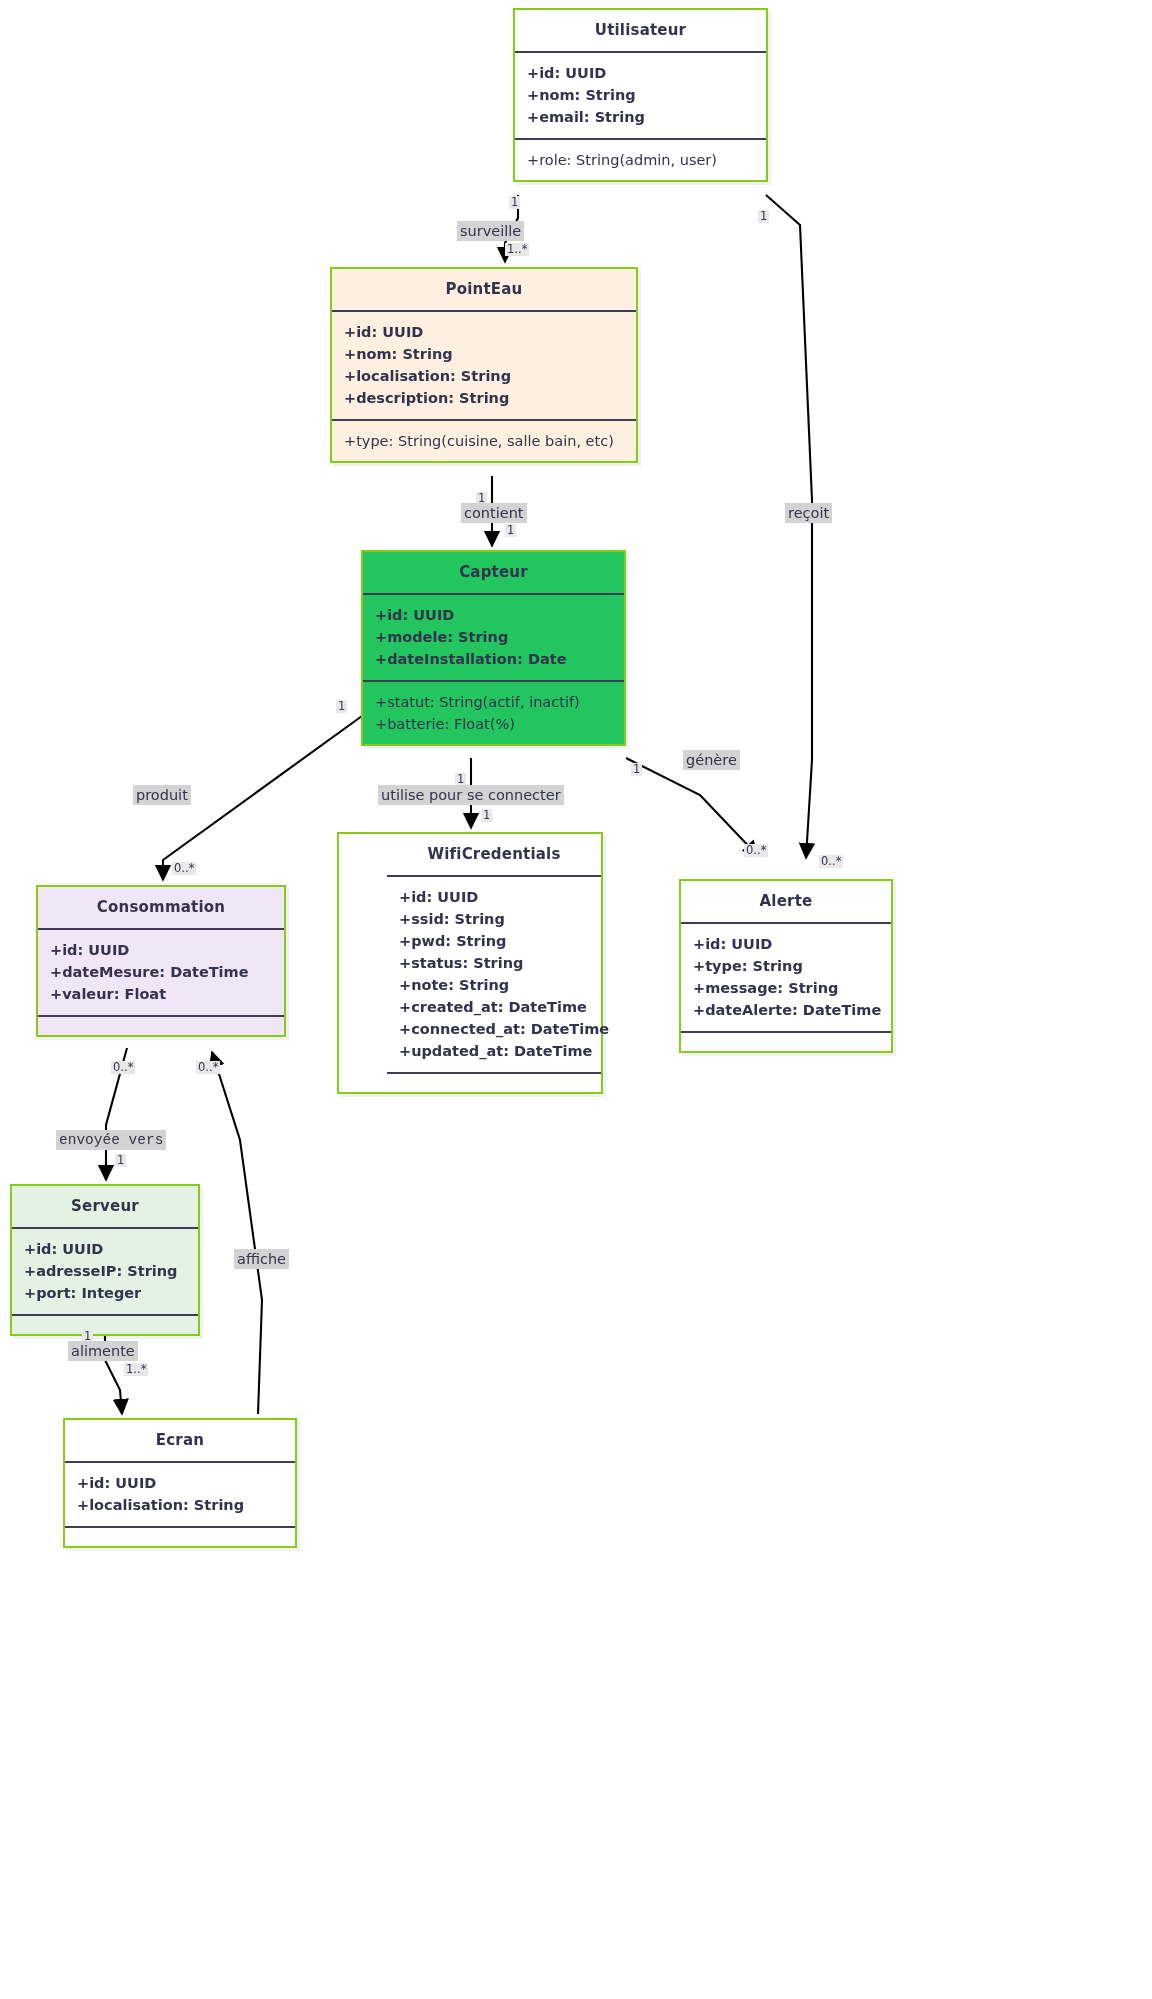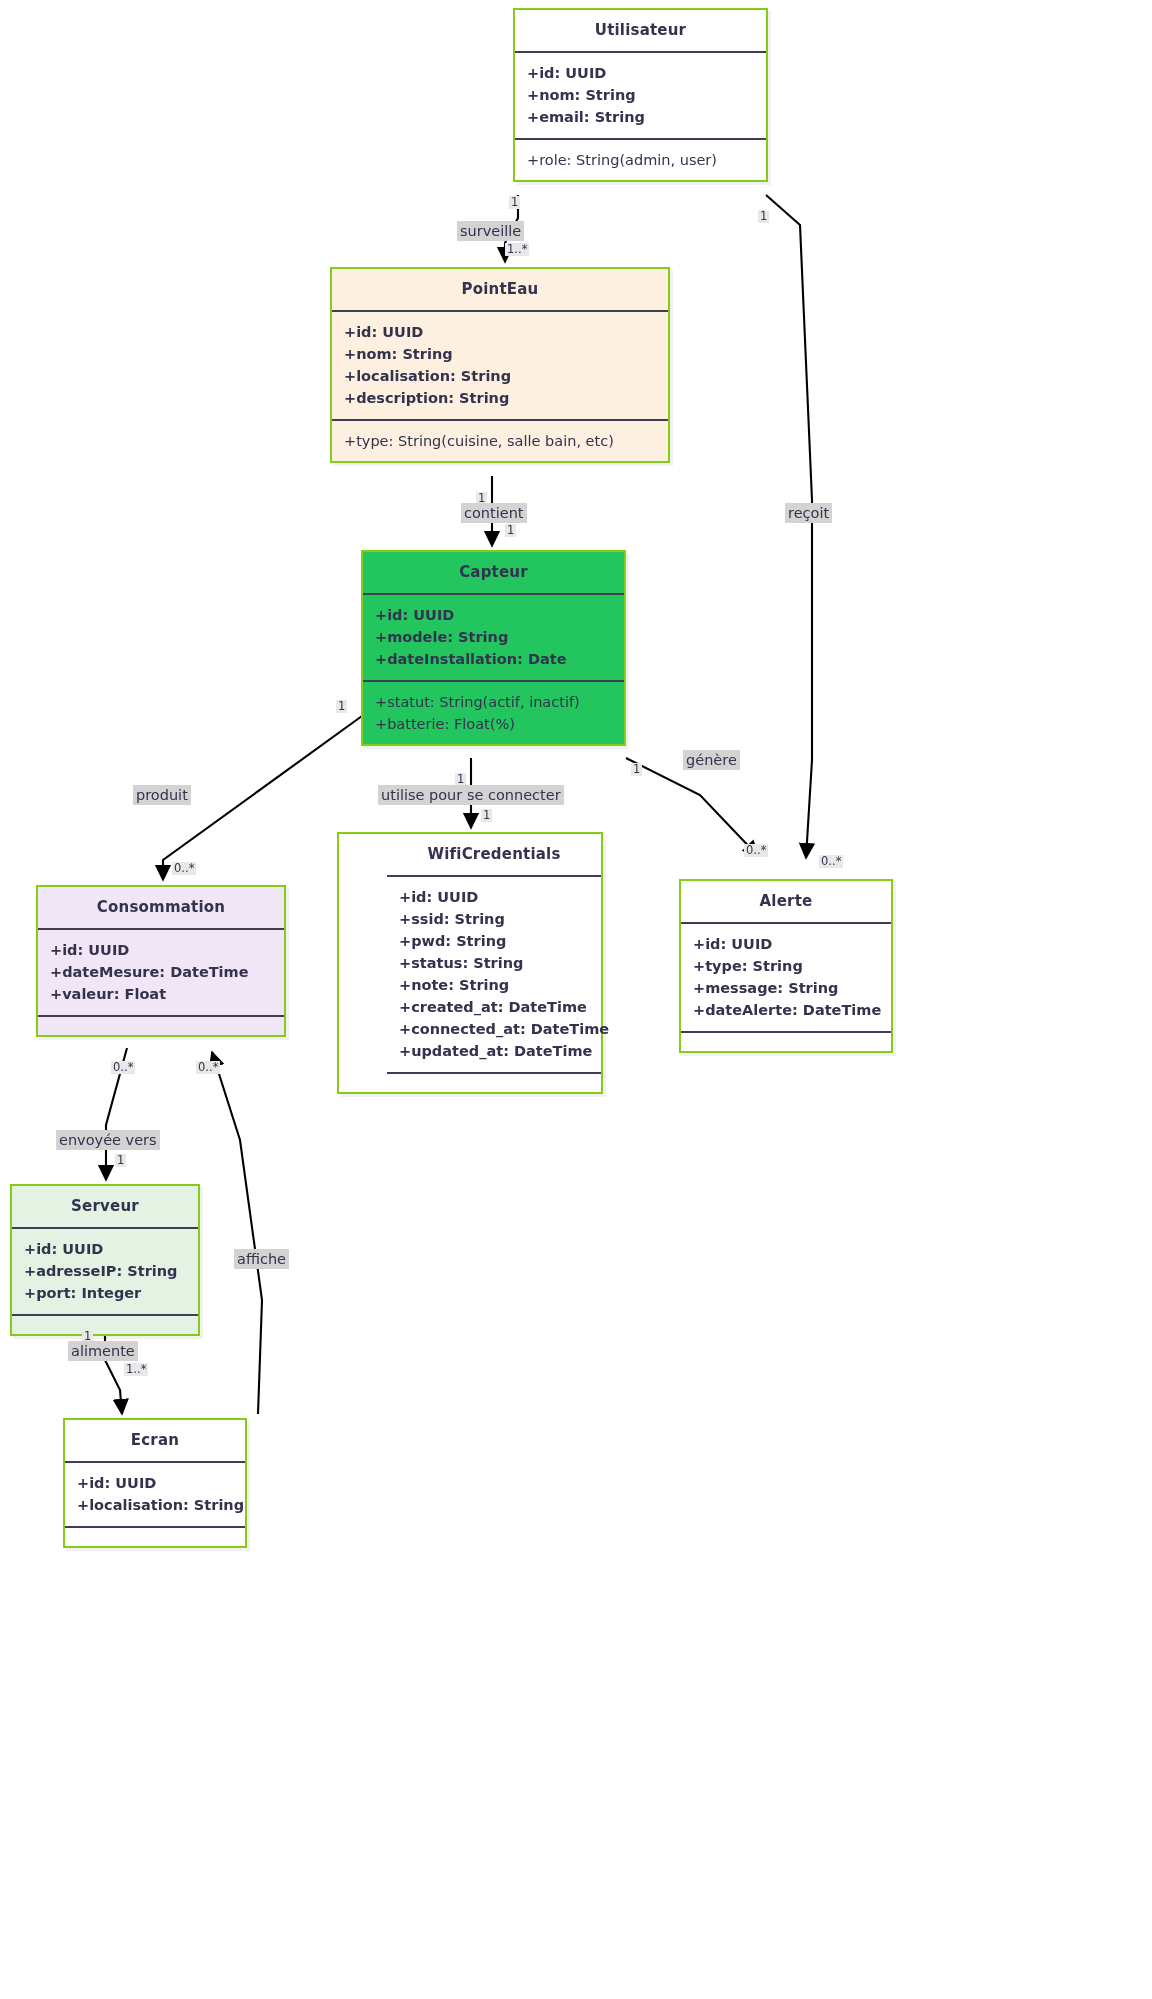--- a/index.html
+++ b/index.html
@@ -112,21 +112,21 @@
     <div class="attrs">
       <div>+id: UUID</div>
       <div>+nom: String</div>
       <div>+email: String</div>
     </div>
     <div class="methods">
       <div>+role: String(admin, user)</div>
     </div>
   </div>
 
-  <div class="cls c-peach" style="left: 330px; top: 267px; width: 340px; background: rgb(253, 240, 224);">
+  <div class="cls c-peach" style="left: 330px; top: 267px; width: 308px; background: rgb(253, 240, 224);">
     <div class="hdr">PointEau</div>
     <div class="attrs">
       <div>+id: UUID</div>
       <div>+nom: String</div>
       <div>+localisation: String</div>
       <div>+description: String</div>
     </div>
     <div class="methods">
       <div>+type: String(cuisine, salle bain, etc)</div>
     </div>
@@ -184,21 +184,21 @@
   <div class="cls c-green last-empty" style="left: 10px; top: 1184px; width: 190px; background: rgb(228, 242, 228);">
     <div class="hdr">Serveur</div>
     <div class="attrs">
       <div>+id: UUID</div>
       <div>+adresseIP: String</div>
       <div>+port: Integer</div>
     </div>
     <div class="methods"></div>
   </div>
 
-  <div class="cls c-white last-empty" style="left: 63px; top: 1418px; width: 184px; background: rgb(255, 255, 255);">
+  <div class="cls c-white last-empty" style="left: 63px; top: 1418px; width: 234px; background: rgb(255, 255, 255);">
     <div class="hdr">Ecran</div>
     <div class="attrs">
       <div>+id: UUID</div>
       <div>+localisation: String</div>
     </div>
     <div class="methods"></div>
   </div>
 
   <div class="mult" style="left:509px;top:196px;">1</div>
   <div class="elabel" style="left:457px;top:221px;">surveille</div>
@@ -218,21 +218,21 @@
 
   <div class="mult" style="left:631px;top:763px;">1</div>
   <div class="elabel" style="left:683px;top:750px;">génère</div>
   <div class="mult" style="left:744px;top:844px;">0..*</div>
 
   <div class="mult" style="left:758px;top:210px;">1</div>
   <div class="elabel" style="left:785px;top:503px;">reçoit</div>
   <div class="mult" style="left:819px;top:855px;">0..*</div>
 
   <div class="mult" style="left:111px;top:1061px;">0..*</div>
-  <div class="elabel" style="left:56px;top:1130px;">envoyée vers</div>
+  <div class="elabel" style="left:56px;top:1130px;font-family:Liberation Mono, monospace;">envoyée vers</div>
   <div class="mult" style="left:115px;top:1154px;">1</div>
 
   <div class="elabel" style="left:234px;top:1249px;">affiche</div>
   <div class="mult" style="left:196px;top:1061px;">0..*</div>
 
   <div class="mult" style="left:82px;top:1330px;">1</div>
   <div class="elabel" style="left:68px;top:1341px;">alimente</div>
   <div class="mult" style="left:124px;top:1363px;">1..*</div>
 
 </div>

